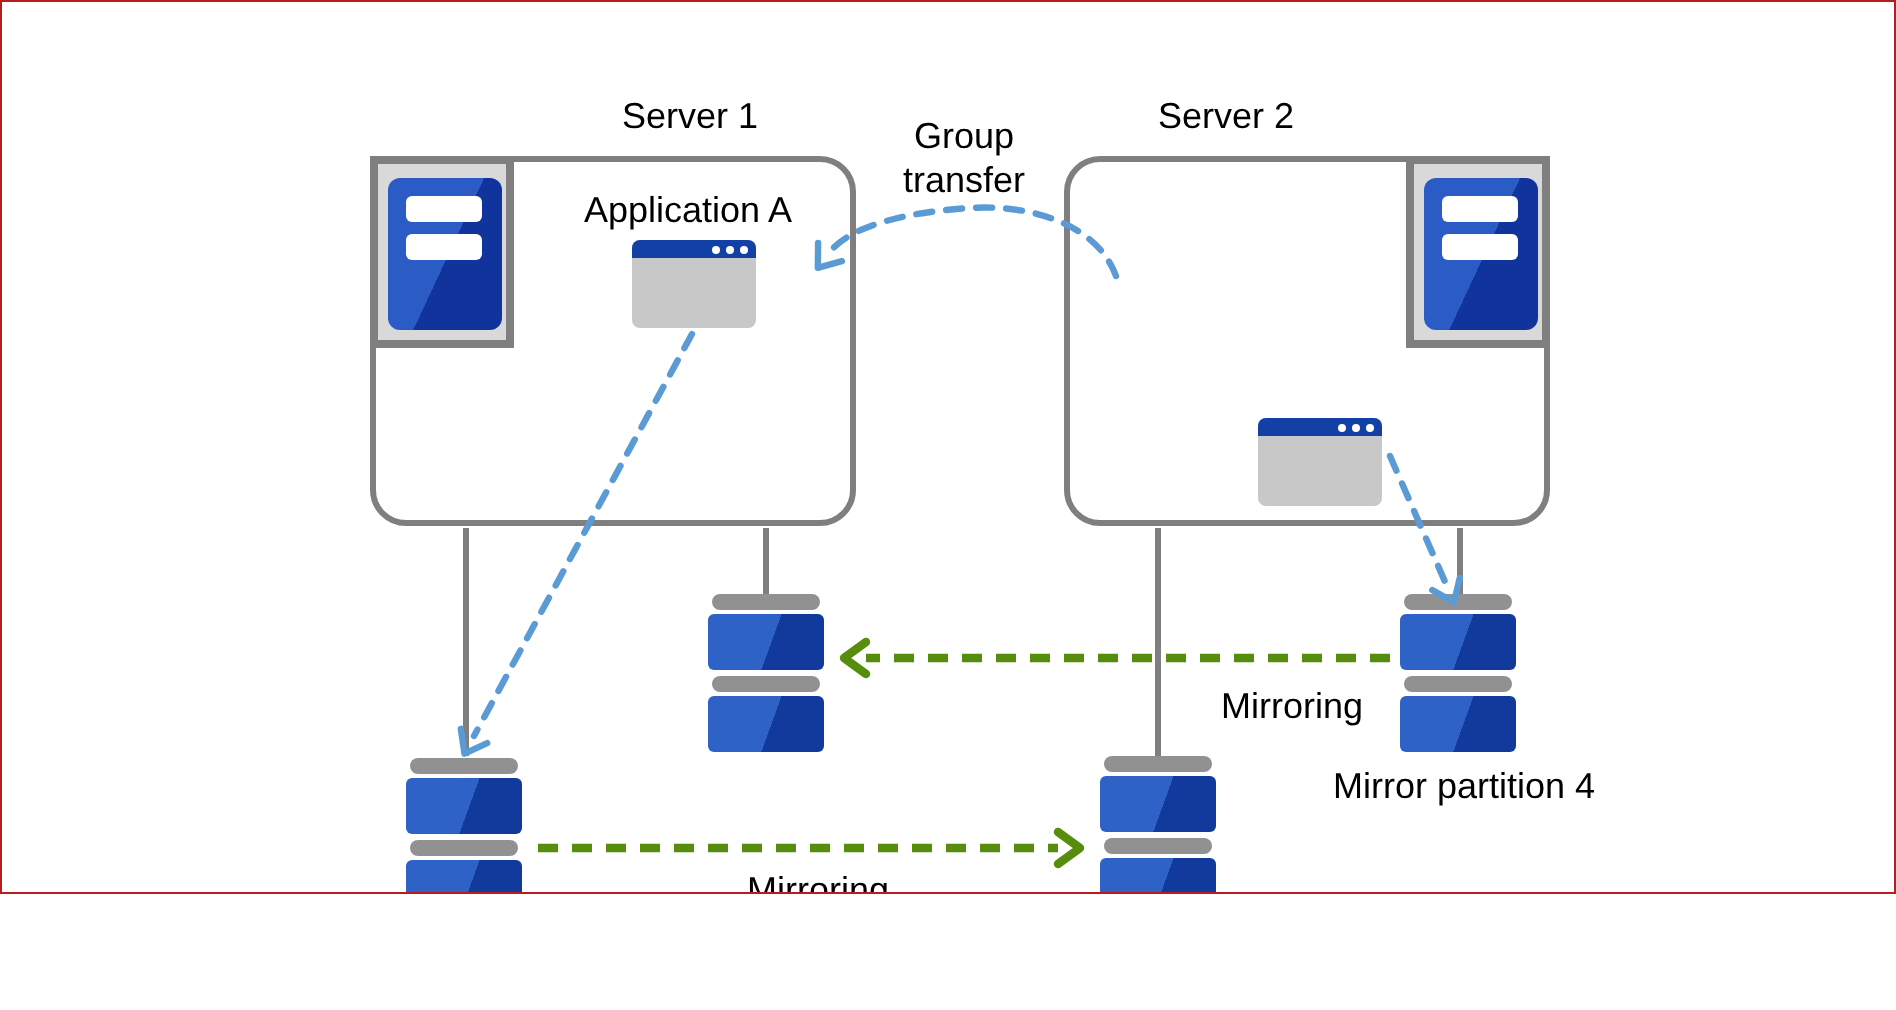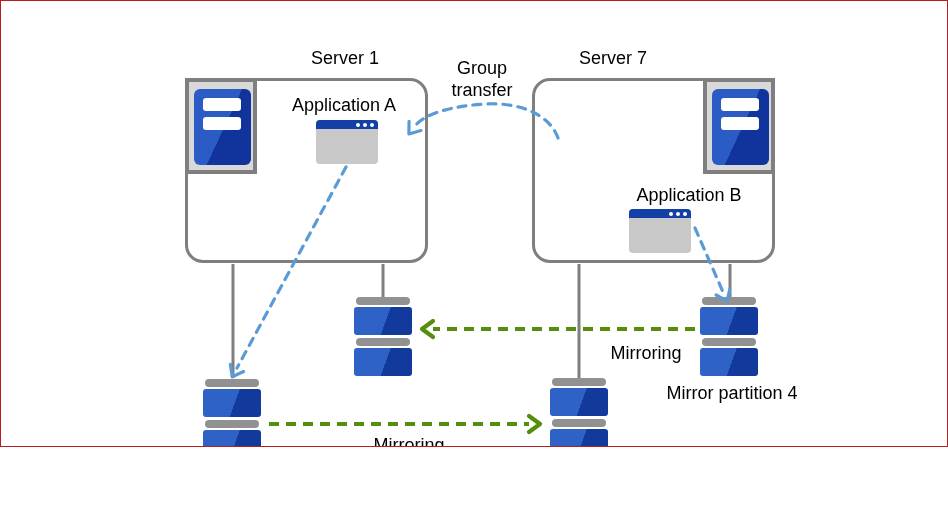--- a/index.html
+++ b/index.html
@@ -139,22 +139,21 @@
     <path d="M345,166 L236,367" fill="none" stroke="#5B9BD5" stroke-width="3.2" stroke-dasharray="8 7" stroke-linecap="round" marker-end="url(#head-blue)"></path>
 
     <path d="M694,227 L722,291" fill="none" stroke="#5B9BD5" stroke-width="3.2" stroke-dasharray="8 7" stroke-linecap="round" marker-end="url(#head-blue)"></path>
 
     <path d="M694,328 H432" fill="none" stroke="#568D0D" stroke-width="4.2" stroke-dasharray="10 7" marker-end="url(#head-green)"></path>
 
     <path d="M268,423 H528" fill="none" stroke="#568D0D" stroke-width="4.2" stroke-dasharray="10 7" marker-end="url(#head-green)"></path>
   </svg>
 
   <div class="label" style="left:344px;top:46px">Server 1</div>
-  <div class="label" style="left:612px;top:46px">Server 7</div>
+  <div class="label" style="left:612px;top:46px">Server 2</div>
   <div class="label" style="left:343px;top:93px">Application A</div>
   <div class="label multiline" style="left:481px;top:56px">Group
 transfer</div>
-  <div class="label" style="left:688px;top:183px">Application B</div>
   <div class="label" style="left:645px;top:341px">Mirroring</div>
   <div class="label" style="left:408px;top:433px">Mirroring</div>
   <div class="label" style="left:731px;top:381px">Mirror partition 4</div>
 
 </div>
 
 </body></html>

